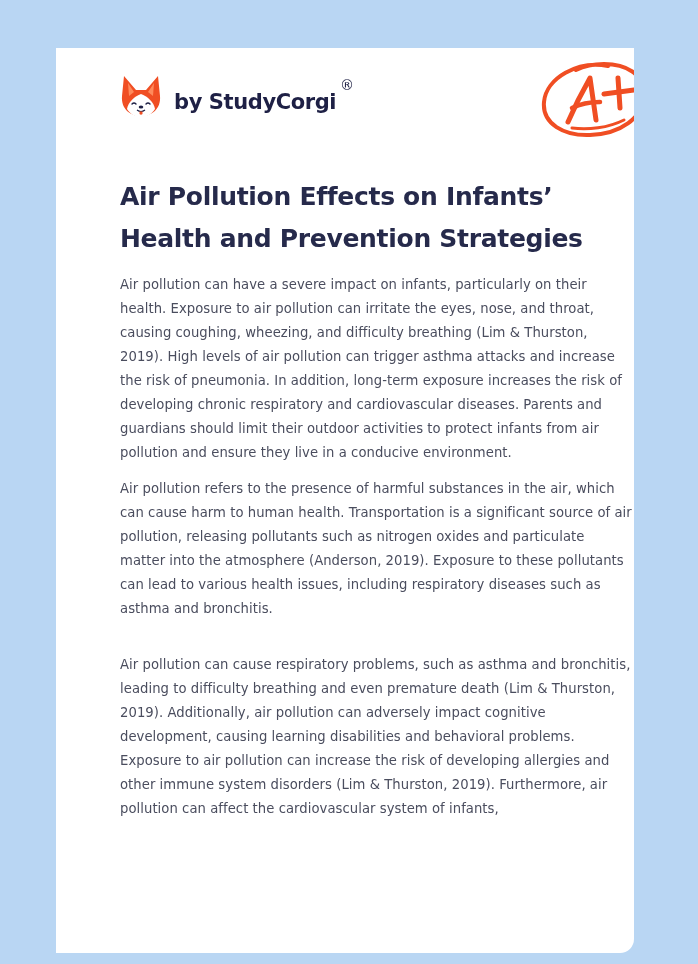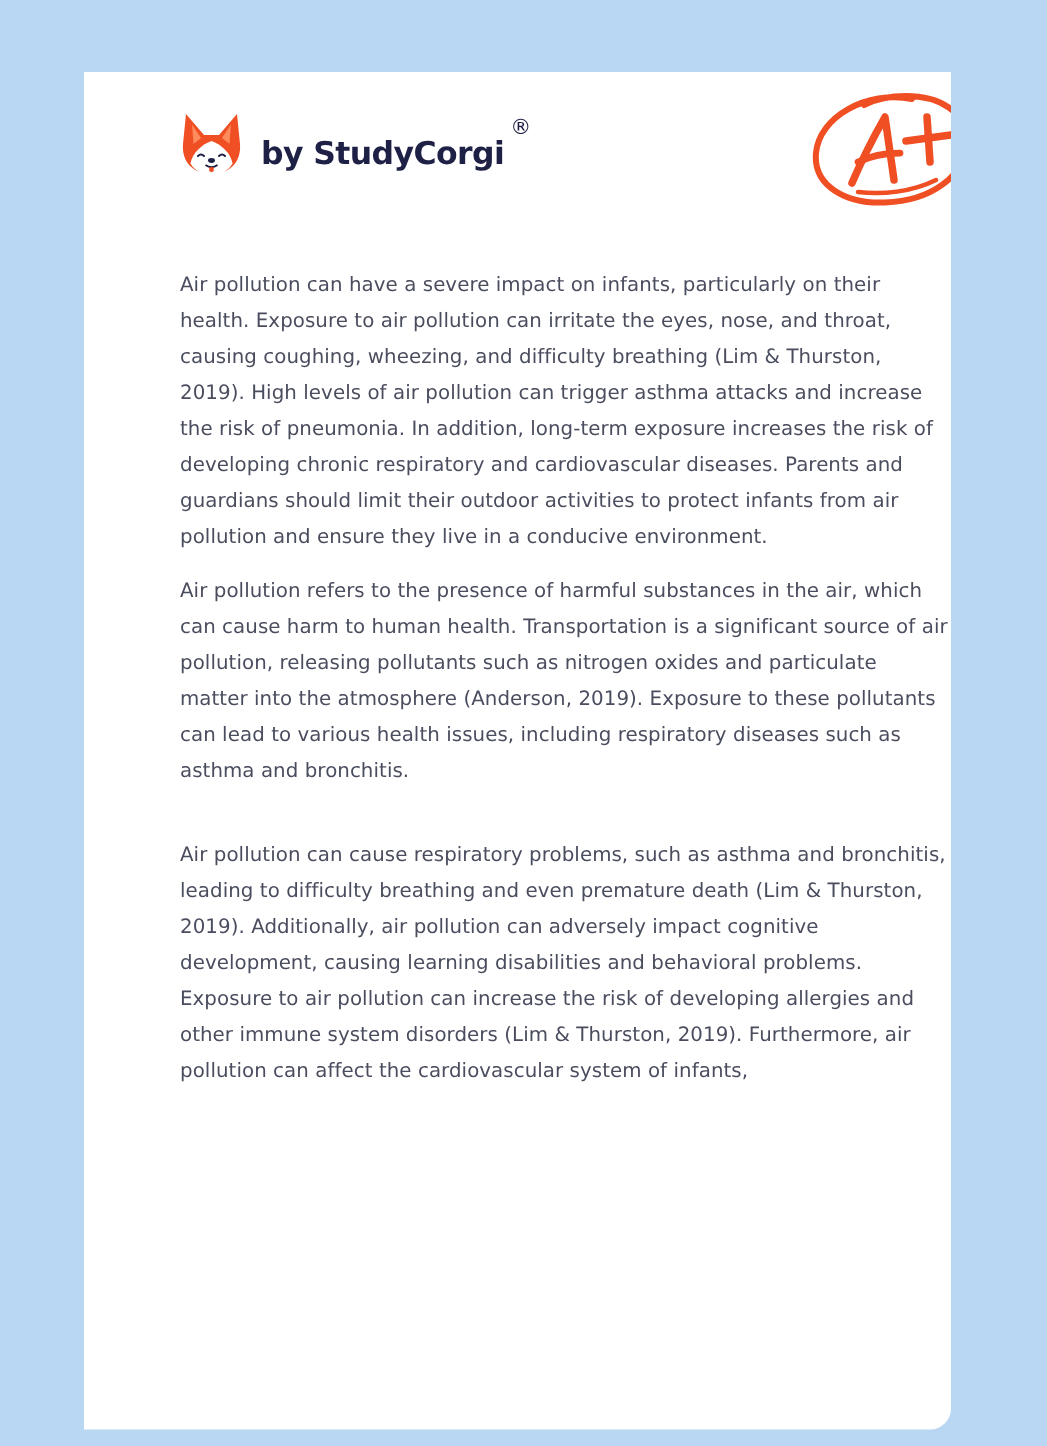--- a/index.html
+++ b/index.html
@@ -111,21 +111,21 @@
     .h-intro { margin-top: 24px; }
     .h-how { margin-top: 12px; }
     .para {
       font-family: "DejaVu Sans", sans-serif;
       font-size: 13.2px;
       line-height: 24px;
       color: #4a4d5e;
       margin: 0;
       letter-spacing: 0.05px;
     }
-    .p1 { margin-top: 3px; margin-bottom: 12px; }
+    .p1 { margin-top: 13px; margin-bottom: 12px; }
     .p2 { margin-top: 12px; }
     .p3 { margin-top: 32px; }
   </style>
 </head>
 <body>
 
 <div class="card">
 
   <div class="header">
     <div class="logo">
@@ -159,20 +159,21 @@
       <path d="M34 50 C42 46 52 44 62 44" stroke="#f04e23" stroke-width="4.5" fill="none" stroke-linecap="round"></path>
 
       <path d="M66 36 L96 32" stroke="#f04e23" stroke-width="5" fill="none" stroke-linecap="round"></path>
       <path d="M80 20 L82 50" stroke="#f04e23" stroke-width="5" fill="none" stroke-linecap="round"></path>
 
       <path d="M34 70 C50 72 70 70 86 62" stroke="#f04e23" stroke-width="3" fill="none" stroke-linecap="round"></path>
     </svg>
   </div>
 
   <div class="content">
+    <h1 class="title">Air Pollution Effects on Infants’ Health and Prevention Strategies</h1>
 
 
     <p class="para p1">Air pollution can have a severe impact on infants, particularly on their health. Exposure to air pollution can irritate the eyes, nose, and throat, causing coughing, wheezing, and difficulty breathing (Lim &amp; Thurston, 2019). High levels of air pollution can trigger asthma attacks and increase the risk of pneumonia. In addition, long-term exposure increases the risk of developing chronic respiratory and cardiovascular diseases. Parents and guardians should limit their outdoor activities to protect infants from air pollution and ensure they live in a conducive environment.</p>
 
     <p class="para p2">Air pollution refers to the presence of harmful substances in the air, which can cause harm to human health.  Transportation is a significant source of air pollution, releasing pollutants such as nitrogen oxides and particulate matter into the atmosphere (Anderson, 2019). Exposure to these pollutants can lead to various health issues, including respiratory diseases such as asthma and bronchitis.</p>
     <p class="para p3">Air pollution can cause respiratory problems, such as asthma and bronchitis, leading to difficulty breathing and even premature death (Lim &amp; Thurston, 2019). Additionally, air pollution can adversely impact cognitive development, causing learning disabilities and behavioral problems. Exposure to air pollution can increase the risk of developing allergies and other immune system disorders (Lim &amp; Thurston, 2019). Furthermore, air pollution can affect the cardiovascular system of infants,</p>
   </div>
 
 </div>
 

